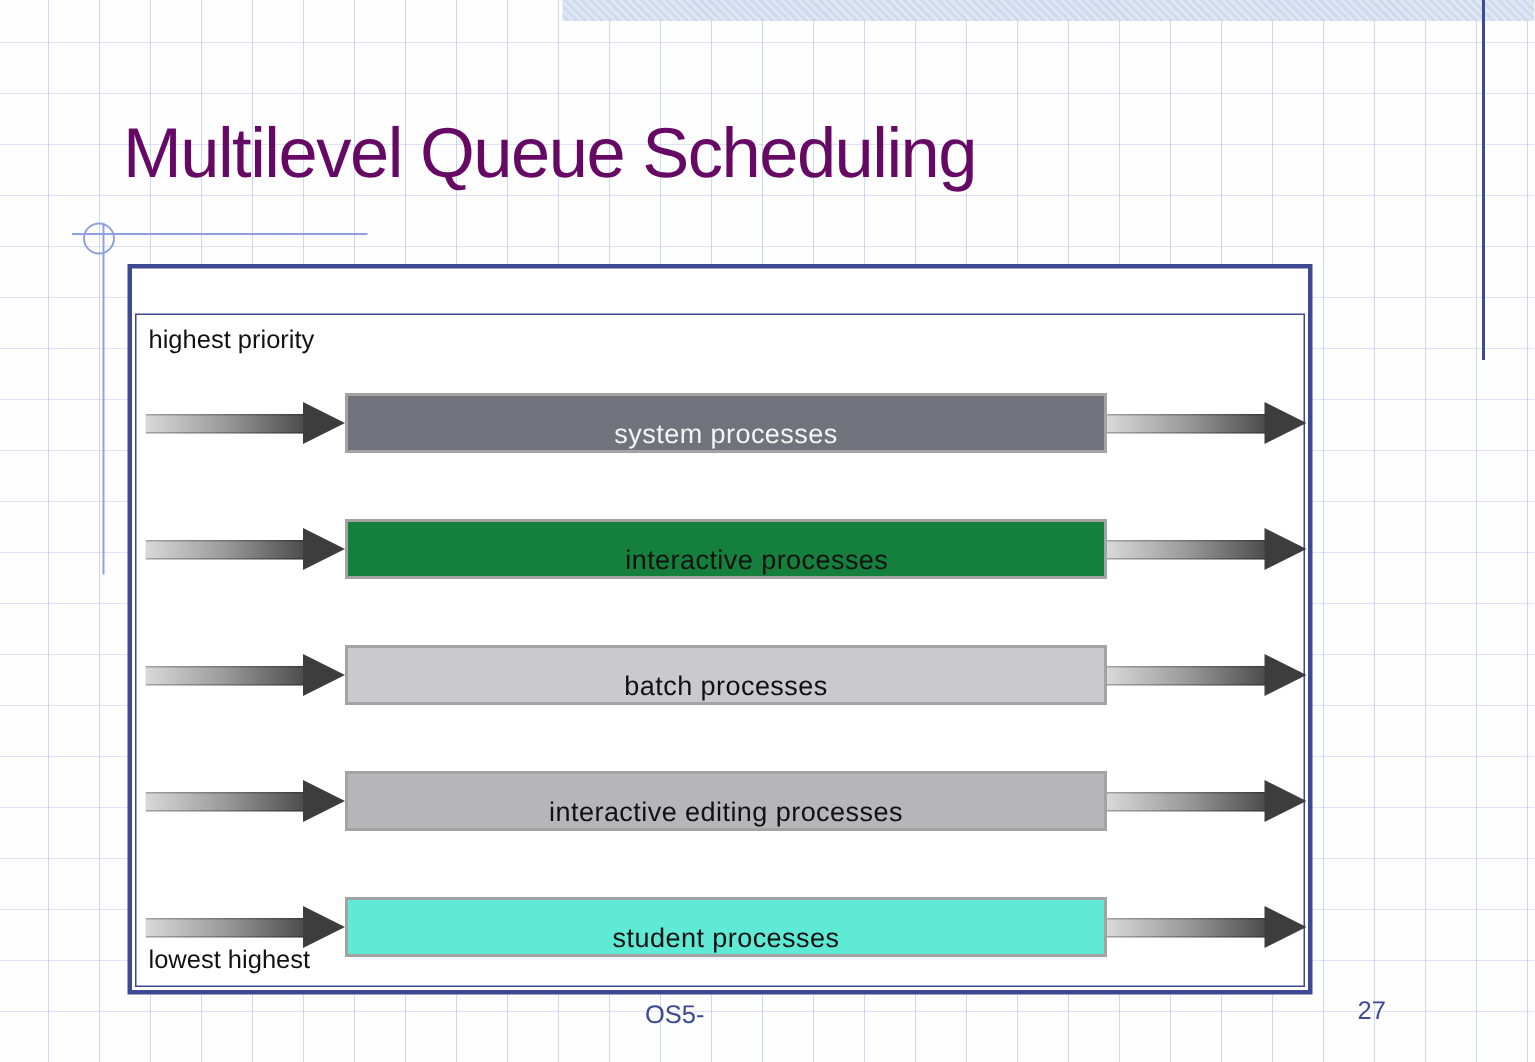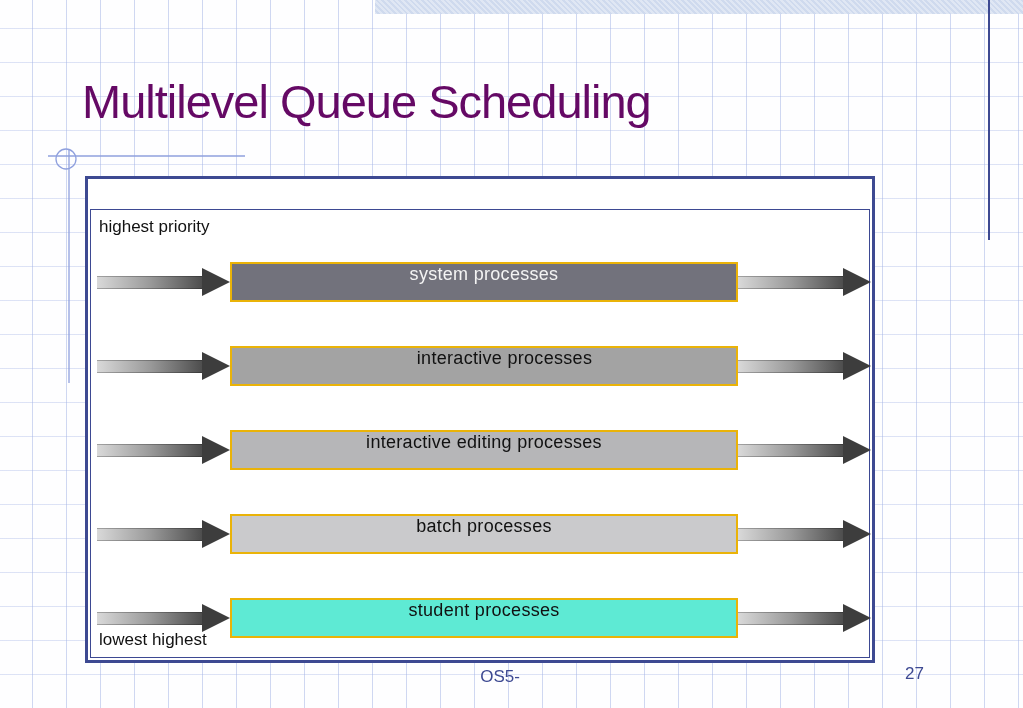--- a/index.html
+++ b/index.html
@@ -55,26 +55,26 @@
     box-shadow:inset 0 1px 0 rgba(0,0,0,.25), inset 0 -1px 0 rgba(0,0,0,.25);
   }
   .arrow .head{
     width:0;height:0;margin-left:-1px;
     border-top:14px solid transparent;
     border-bottom:14px solid transparent;
     border-left:28px solid #3d3d3d;
   }
   .queue-bar{
     flex:0 0 508px;box-sizing:border-box;height:40px;
-    border:2px solid #eab308;
-    display:flex;align-items:flex-start;justify-content:center;
+    border:2px solid #a3a3a3;
+    display:flex;align-items:flex-end;justify-content:center;
     font-size:18px;letter-spacing:.3px;
   }
   .footer-text{
-    position:absolute;top:667px;left:430px;width:140px;text-align:center;
+    position:absolute;top:667px;left:430px;width:140px;text-align:left;
     font-size:17px;color:var(--accent,#3d4992);
   }
   .page-number{
     position:absolute;top:664px;left:905px;width:60px;text-align:left;
     font-size:17px;color:var(--accent,#3d4992);
   }
 </style>
 </head>
 <body>
 
@@ -108,50 +108,50 @@
       <div class="shaft"></div>
       <div class="head"></div>
     </div>
   </div>
 
   <div class="queue-row">
     <div class="arrow">
       <div class="shaft"></div>
       <div class="head"></div>
     </div>
-    <div class="queue-bar" style="background: #a3a3a3; color: rgb(17, 17, 17); padding-left: 41px;">
+    <div class="queue-bar" style="background: #15803d; color: rgb(17, 17, 17); padding-left: 41px;">
       <span class="queue-label">interactive processes</span>
+    </div>
+    <div class="arrow">
+      <div class="shaft"></div>
+      <div class="head"></div>
+    </div>
+  </div>
+
+  <div class="queue-row">
+    <div class="arrow">
+      <div class="shaft"></div>
+      <div class="head"></div>
+    </div>
+    <div class="queue-bar" style="background: rgb(202, 202, 204); color: rgb(17, 17, 17);">
+      <span class="queue-label">batch processes</span>
     </div>
     <div class="arrow">
       <div class="shaft"></div>
       <div class="head"></div>
     </div>
   </div>
 
   <div class="queue-row">
     <div class="arrow">
       <div class="shaft"></div>
       <div class="head"></div>
     </div>
     <div class="queue-bar" style="background: rgb(182, 182, 184); color: rgb(17, 17, 17);">
       <span class="queue-label">interactive editing processes</span>
-    </div>
-    <div class="arrow">
-      <div class="shaft"></div>
-      <div class="head"></div>
-    </div>
-  </div>
-
-  <div class="queue-row">
-    <div class="arrow">
-      <div class="shaft"></div>
-      <div class="head"></div>
-    </div>
-    <div class="queue-bar" style="background: rgb(202, 202, 204); color: rgb(17, 17, 17);">
-      <span class="queue-label">batch processes</span>
     </div>
     <div class="arrow">
       <div class="shaft"></div>
       <div class="head"></div>
     </div>
   </div>
 
   <div class="queue-row">
     <div class="arrow">
       <div class="shaft"></div>

